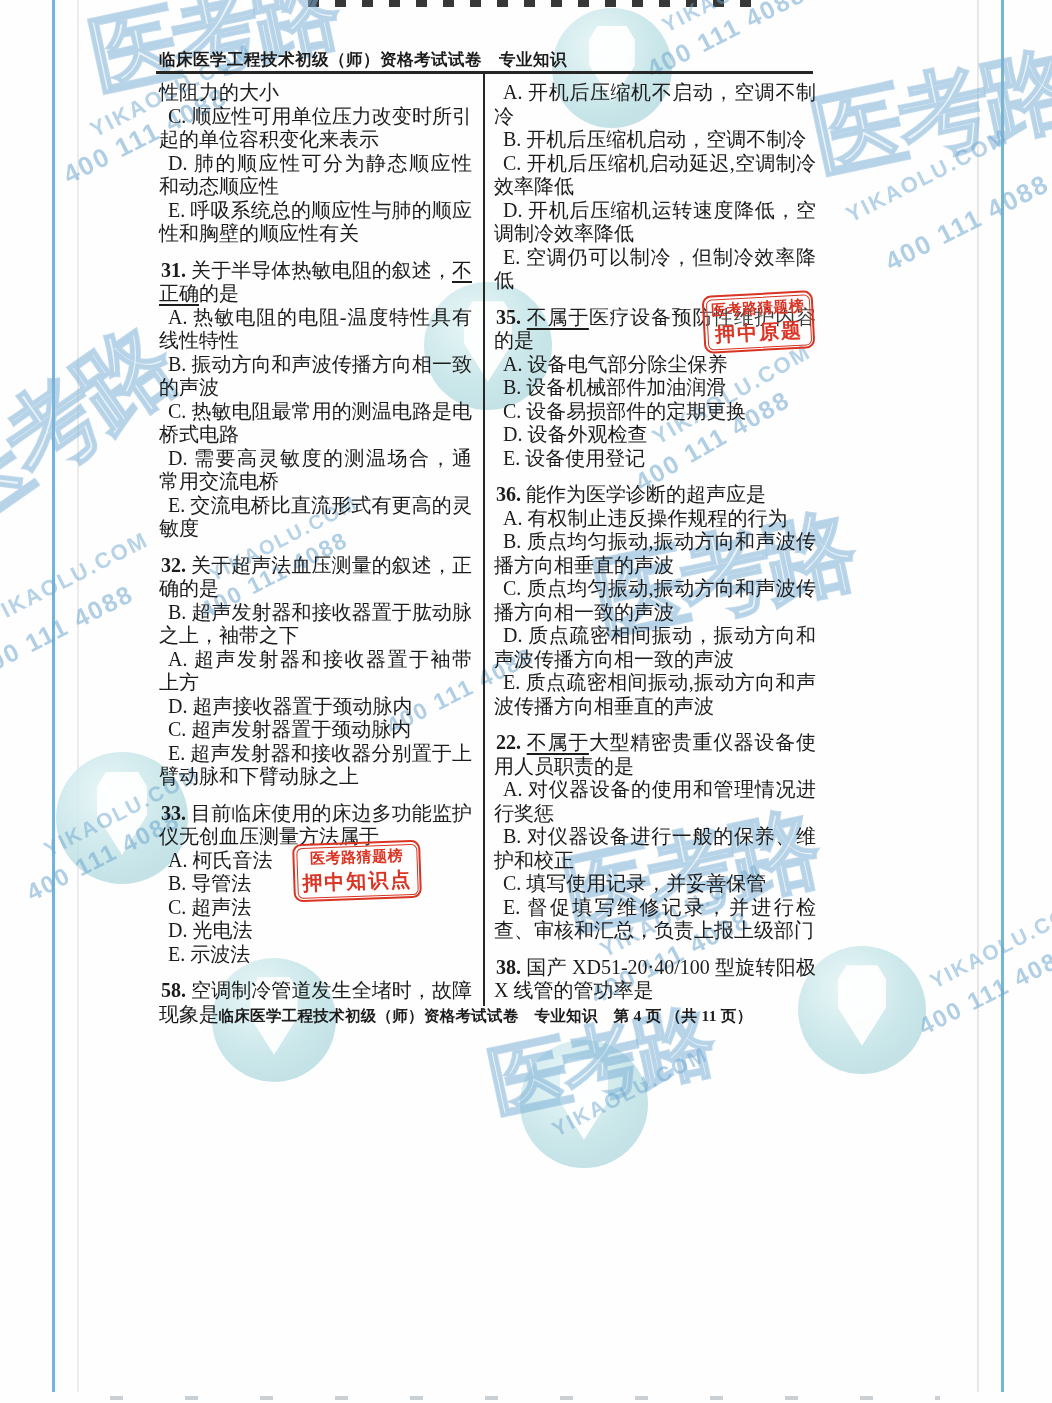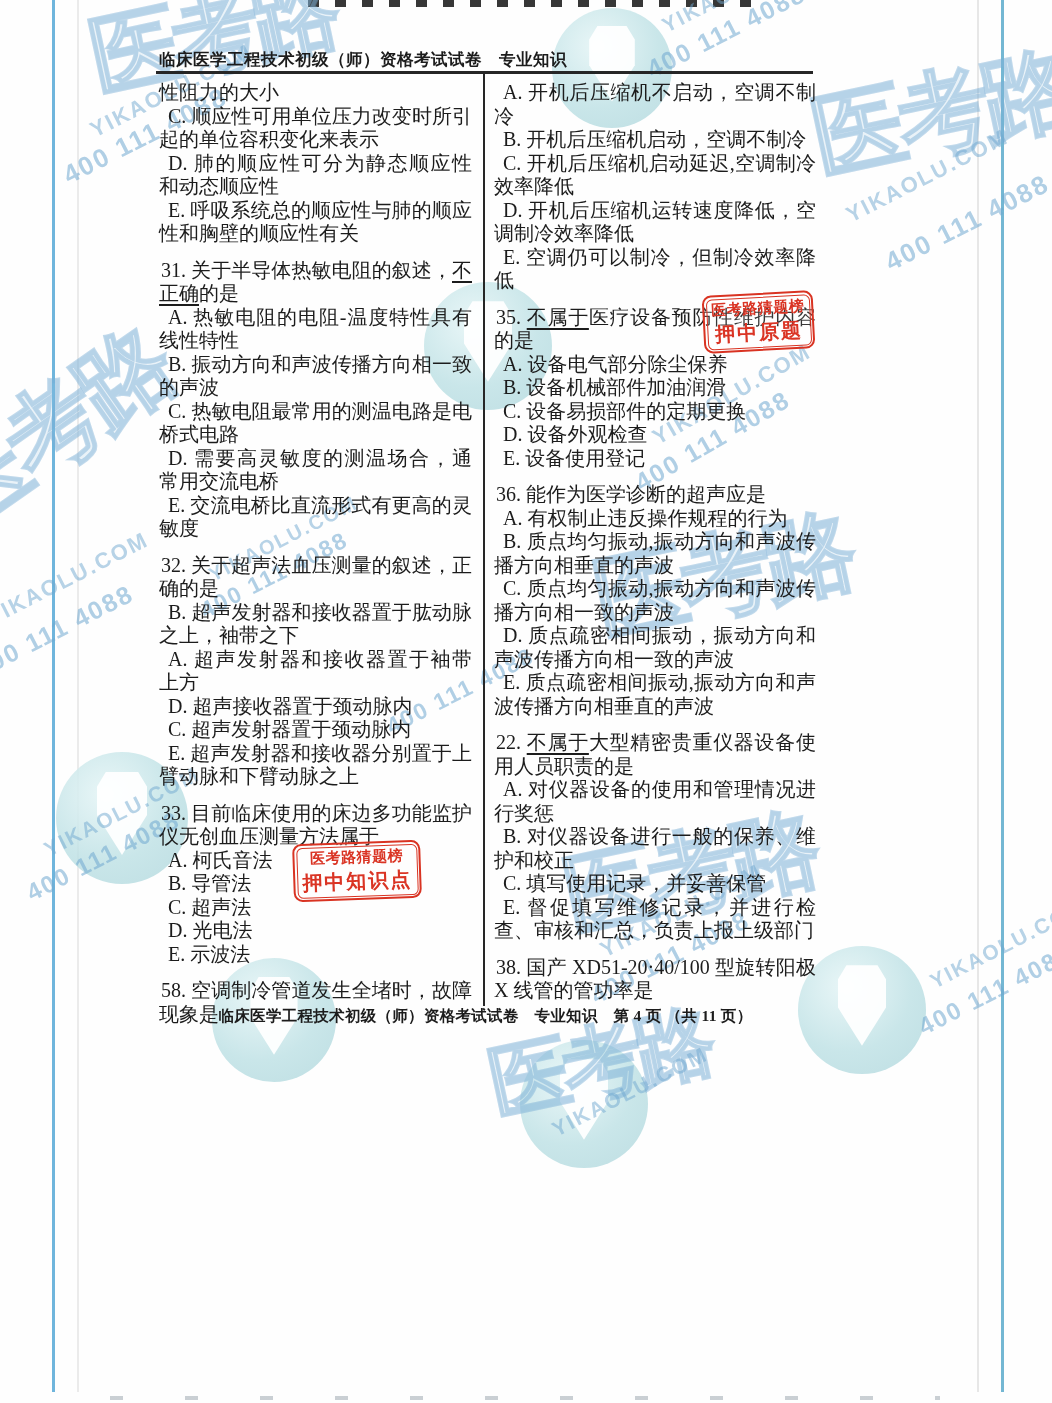--- a/index.html
+++ b/index.html
@@ -42,21 +42,21 @@
 
   
   .col { position:absolute; top:81px; z-index:2; font-size:20px; line-height:23.5px; }
   .col-left  { left:159px; width:313px; }
   .col-right { left:494px; width:322px; }
   .col-divider { position:absolute; left:483px; top:74px; width:2px; height:932px; background:#262626; z-index:2; }
   .col p { margin:0; text-align:justify; }
   .col p.option   { text-indent:9px; }
   .col p.cont     { text-indent:0; }
   .col p.question { text-indent:2px; margin-top:13px; }
-  .col b { font-weight:normal; }
+  .col b { font-weight:bold; }
   .u { text-decoration:underline; text-decoration-thickness:1.5px; text-underline-offset:3.5px; }
 
   
   .stamp { position:absolute; z-index:3; border:2.5px solid #d93322; border-radius:9px;
     padding:4px 7px 3px; text-align:center; color:#da3424;
     font-family:"Liberation Sans", sans-serif; background:rgba(255,255,255,0.12); }
   .stamp::after { content:""; position:absolute; inset:1.5px; border:1.5px solid #d93322;
     border-radius:6px; pointer-events:none; }
   .stamp-l1 { font-size:15px; font-weight:bold; letter-spacing:0.5px; }
   .stamp-l2 { font-size:20px; font-weight:bold; letter-spacing:2px; margin-top:1px; }

